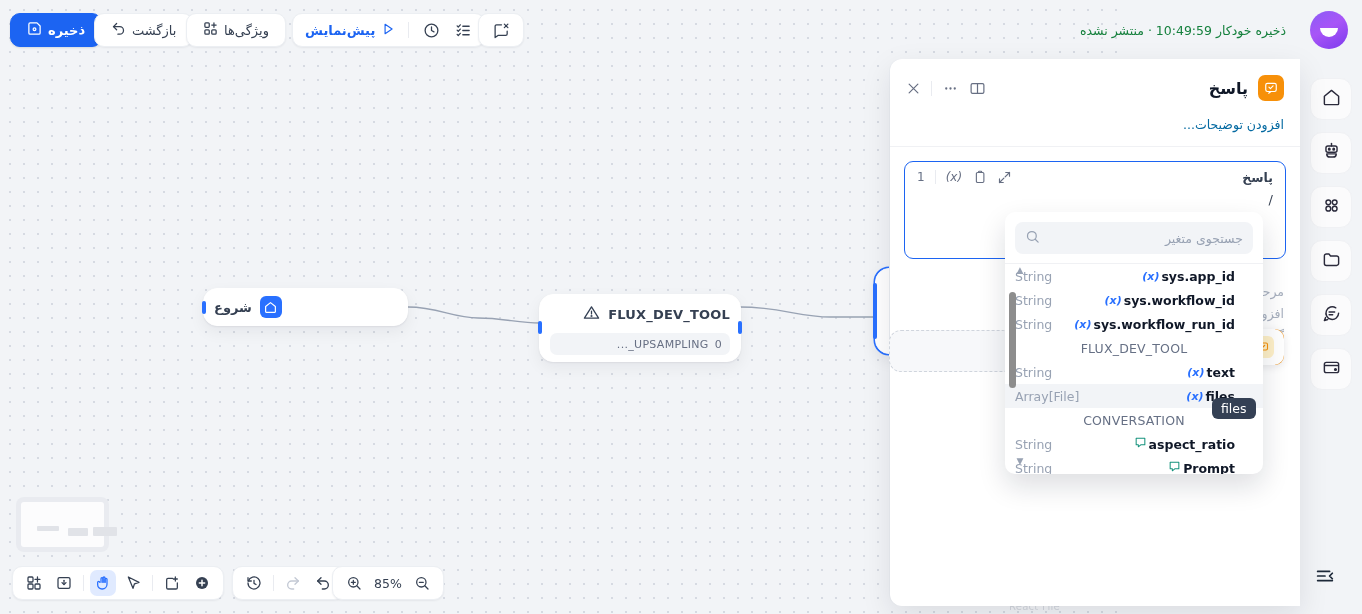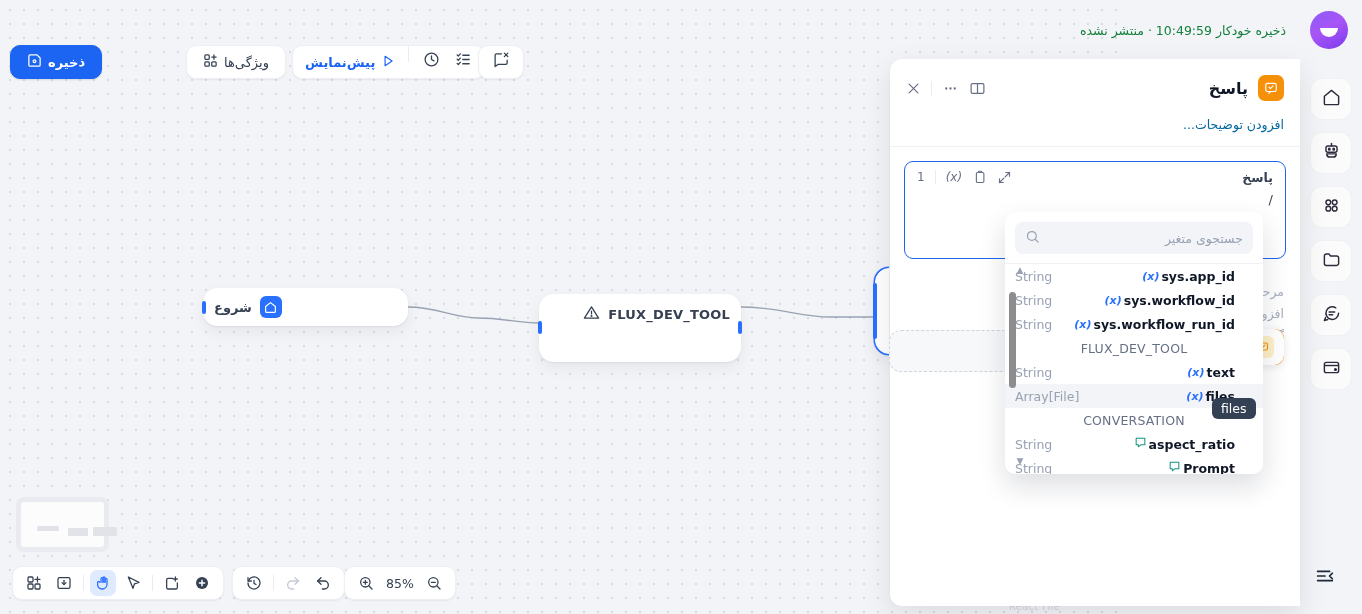--- a/index.html
+++ b/index.html
@@ -21,21 +21,21 @@
   }
   
   #topbar {
     position:absolute; left:0; top:0; width:1362px; height:60px;
     z-index:20;
   }
   .tb-group {
     position:absolute; top:13px; height:34px;
     background:#fff; border:1px solid #eceff3; border-radius:10px;
     box-shadow:0 1px 2px rgba(16,24,40,.06);
-    display:flex; gap:6px; padding:0 10px;margin-top:32px;
+    display:flex; align-items:center; gap:6px; padding:0 10px;
   }
   .tb-btn { display:flex; align-items:center; gap:6px; cursor:pointer; white-space:nowrap;
             font-size:13px; color:#354052; padding:3px 4px; border-radius:6px;}
   .tb-sep { width:1px; height:16px; background:#e9ebf0; margin:0 3px; }
   #save-group {
     left:10px; background:#1c64f2; border-color:#1c64f2;
     color:#fff; box-shadow:0 1px 2px rgba(16,24,40,.12);
     padding:0 12px;
   }
   #save-group .tb-btn { color:#fff; font-weight:600; }
@@ -93,21 +93,21 @@
   #rail-collapse { position:absolute; bottom:24px; left:14px; cursor:pointer;}
   
   .bt-group {
     position:absolute; bottom:14px; height:34px; background:#fff;
     border:1px solid #eceff3; border-radius:10px;
     box-shadow:0 1px 2px rgba(16,24,40,.06);
     display:flex; align-items:center; gap:4px; padding:0 8px; z-index:16;
   }
   #bt-tools { left:12px; }
   #bt-history { left:232px; }
-  #bt-zoom { left:344px;justify-content:flex-end; }
+  #bt-zoom { left:332px;justify-content:flex-end; }
   .bt-btn { width:26px;height:26px;border-radius:7px;display:flex;align-items:center;justify-content:center;cursor:pointer;}
   .bt-btn.active { background:#e0eaff; }
   .bt-sep { width:1px;height:16px;background:#e9ebf0;margin:0 2px;}
   #zoom-level { font-size:12.5px; color:#354052; width:34px; text-align:center; cursor:pointer;}
   
   #minimap {
     position:absolute; left:16px; bottom:62px; width:93px; height:55px;
     background:#e9ebf0; border-radius:8px; padding:5px; z-index:14;
   }
   #minimap .inner { width:100%; height:100%; background:#fcfcfd; border-radius:3px; position:relative;}
@@ -244,20 +244,24 @@
     <div class="nh">
       <span>
         <svg width="17" height="17" viewBox="0 0 24 24" fill="none" stroke="#344054" stroke-width="1.8" stroke-linecap="round" stroke-linejoin="round">
             <path d="M12 4 22 20H2z"></path>
             <path d="M12 10v4"></path>
             <circle cx="12" cy="17" r=".6" fill="#344054"></circle>
           </svg>
       </span>
       <span class="node-title">FLUX_DEV_TOOL</span>
     </div>
+    <div class="nbody">
+      <span>..._UPSAMPLING</span>
+      <span>0</span>
+    </div>
     <span class="port" style="left:-2px;top:26px;"></span>
     <span class="port" style="right:-2px;top:26px;"></span>
   </div>
 
   <div class="node" id="node-hidden" style="box-shadow:0 0 0 1.5px #2970ff, 0 6px 16px rgba(16,24,40,.08);"></div>
   <span class="port" style="left:873px;top:283px;height:56px;width:4px;"></span>
 
   <div id="watermark">React File</div>
 </div>
 
@@ -268,20 +272,31 @@
       <span>
         <svg width="15" height="15" viewBox="0 0 24 24" fill="none" stroke="#fff" stroke-width="2" stroke-linecap="round" stroke-linejoin="round">
           <path d="M19 21H5a2 2 0 0 1-2-2V5a2 2 0 0 1 2-2h11l5 5v11a2 2 0 0 1-2 2z"></path>
           <circle cx="12" cy="13" r="2.2"></circle>
           </svg>
       </span>
       <span>ذخیره</span>
     </div>
   </div>
 
+  <div class="tb-group" id="restore-group">
+    <div class="tb-btn">
+      <span>
+        <svg width="15" height="15" viewBox="0 0 24 24" fill="none" stroke="#354052" stroke-width="2" stroke-linecap="round" stroke-linejoin="round">
+            <path d="M9 14 4 9l5-5"></path>
+            <path d="M4 9h10a6 6 0 0 1 0 12h-3"></path>
+          </svg>
+      </span>
+      <span>بازگشت</span>
+    </div>
+  </div>
 
   <div class="tb-group" id="features-group">
     <div class="tb-btn">
       <span>
         <svg width="15" height="15" viewBox="0 0 24 24" fill="none" stroke="#354052" stroke-width="2" stroke-linecap="round" stroke-linejoin="round">
           <rect x="3" y="3" width="7" height="7" rx="1.5"></rect>
             <rect x="3" y="14" width="7" height="7" rx="1.5"></rect>
           <rect x="14" y="14" width="7" height="7" rx="1.5"></rect>
             <path d="M17.5 3v7M14 6.5h7"></path>
           </svg>

